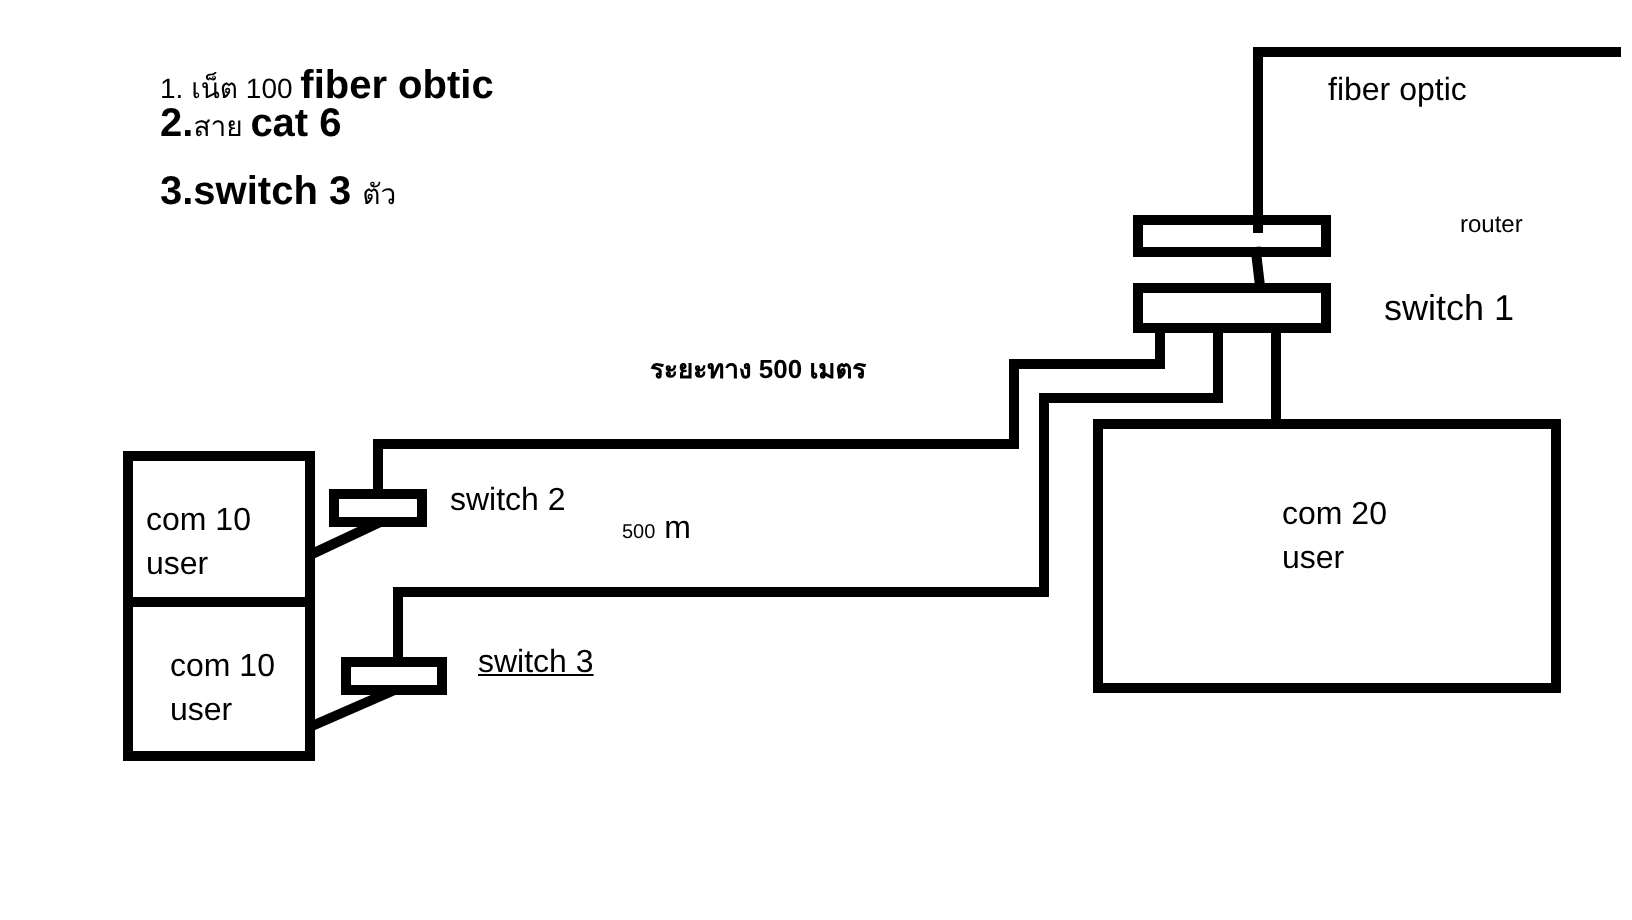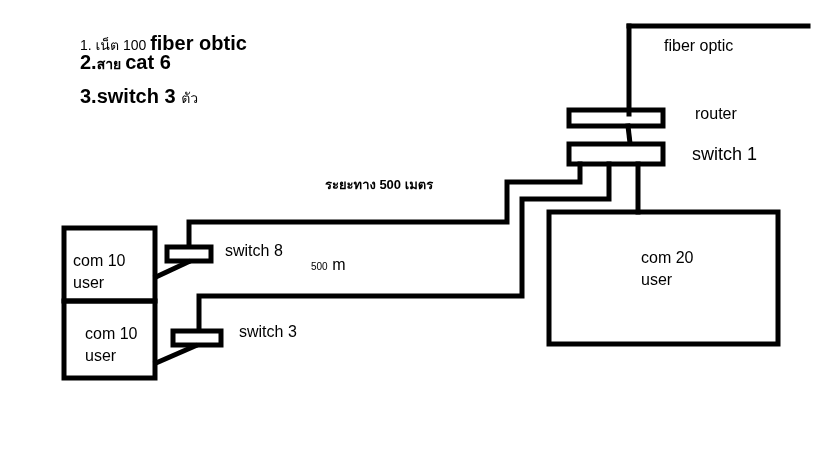--- a/index.html
+++ b/index.html
@@ -41,33 +41,33 @@
 
     <rect x="64" y="228" width="91" height="73"></rect>
     <rect x="64" y="301" width="91" height="77"></rect>
   </g>
 </svg>
 
 <div class="t" style="left:80px;top:33px;font-size:14px;">
   <span>1. เน็ต 100 </span><span class="b" style="font-size:20px;">fiber obtic</span>
 </div>
 <div class="t b" style="left:80px;top:52px;font-size:20px;">
-  <span>2.</span><span style="font-weight:bold;font-size:14px;">สาย </span><span>cat 6</span>
+  <span>2.</span><span style="font-weight:normal;font-size:14px;">สาย </span><span>cat 6</span>
 </div>
 <div class="t b" style="left:80px;top:86px;font-size:20px;">
   <span>3.switch 3 </span><span style="font-weight:normal;font-size:14px;">ตัว</span>
 </div>
 
 <div class="t" style="left:664px;top:38px;font-size:16px;">fiber optic</div>
-<div class="t" style="left:695px;top:106px;font-size:16px;">router</div>
+<div class="t" style="left:730px;top:106px;font-size:12px;">router</div>
 <div class="t" style="left:692px;top:145px;font-size:18px;">switch 1</div>
 <div class="t b" style="left:309px;top:178px;font-size:13px;margin-left:16px;">ระยะทาง 500 เมตร</div>
-<div class="t" style="left:225px;top:243px;font-size:16px;">switch 8</div>
+<div class="t" style="left:225px;top:243px;font-size:16px;">switch 2</div>
 <div class="t" style="left:311px;top:257px;font-size:16px;"><span style="font-size:10px;">500</span><span> m</span></div>
-<div class="t" style="left:239px;top:324px;font-size:16px;">switch 3</div>
+<div class="t" style="left:239px;top:324px;font-size:16px;text-decoration:underline;">switch 3</div>
 
 <div class="t" style="left:613px;top:247px;font-size:16px;line-height:22px;margin-left:28px;">
   <div>com 20</div>
   <div>user</div>
 </div>
 <div class="t" style="left:73px;top:250px;font-size:16px;line-height:22px;">
   <div>com 10</div>
   <div>user</div>
 </div>
 <div class="t" style="left:85px;top:323px;font-size:16px;line-height:22px;">

